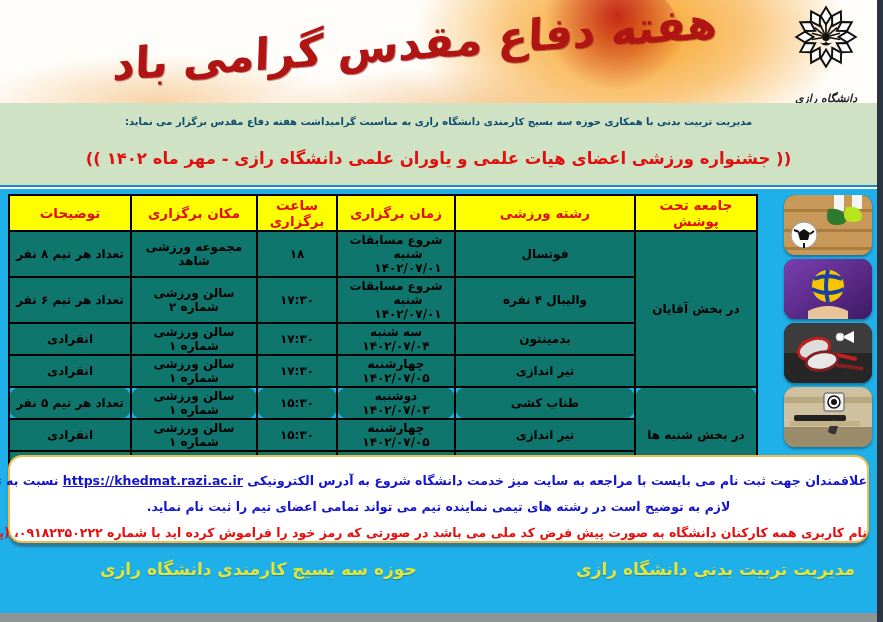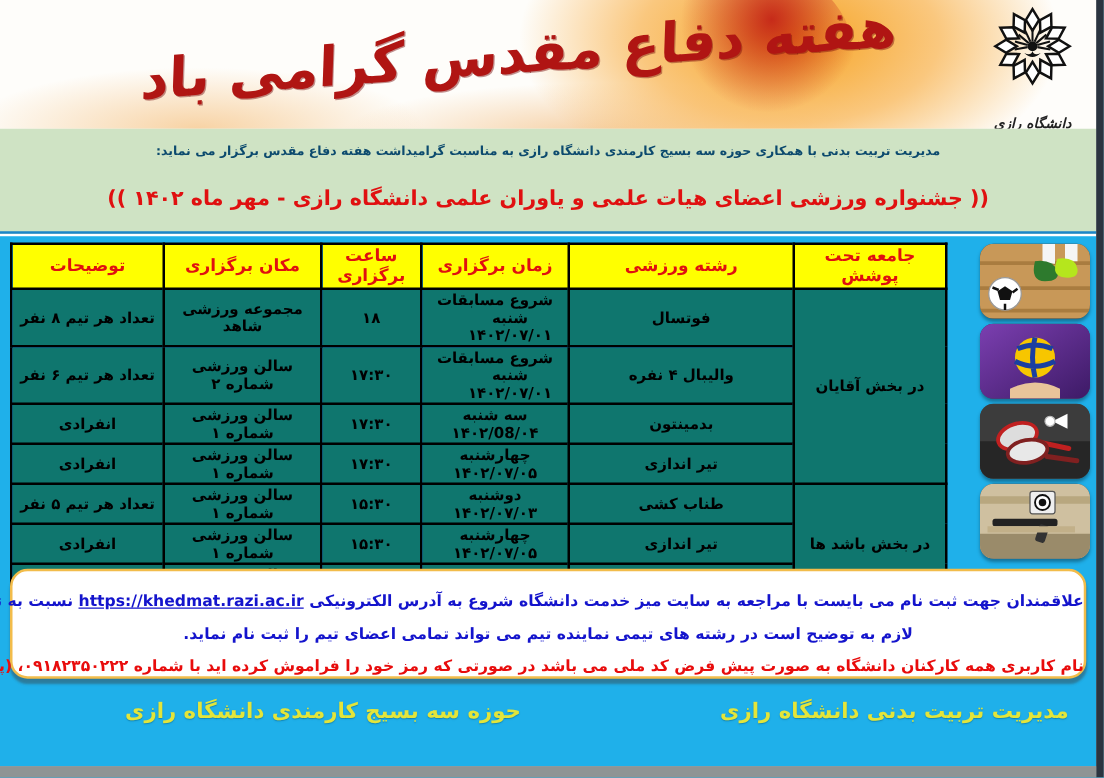--- a/index.html
+++ b/index.html
@@ -40,21 +40,21 @@
   
   .table-wrap { position:absolute; right:119px; top:5px; }
   table.schedule { border-collapse:collapse; direction:rtl; table-layout:fixed; width:748px; }
   table.schedule th, table.schedule td { border:2px solid #000; text-align:center; vertical-align:middle;
       padding:1px 2px; overflow:hidden; }
   table.schedule th { background:#ffff00; color:#e01010; font-size:13.5px; font-weight:bold; height:34px;margin-left:20px; }
   table.schedule td { background:#0f766e; color:#000; font-weight:bold; font-size:12px; }
   td.sport-cell { font-size:13.5px; }
   td.group-cell { font-size:14.5px; }
   .r1 td { height:38px; } .r2 td { height:46px; } .r3 td { height:30px; }
-  .r4 td { height:27px; } .r5 td { height:27px; } .r6 td { height:25px; } .r7 td { height:25px; }
+  .r4 td { height:27px; } .r5 td { height:27px;border-radius:12px; } .r6 td { height:25px; } .r7 td { height:25px; }
   .date2 { font-size:12px;margin-left:24px; }
 
   
   .images-col { position:absolute; right:5px; top:6px; width:88px; }
   .sport-img { width:88px; height:60px; border-radius:11px; overflow:hidden; margin-bottom:4px;
       box-shadow:0 2px 3px rgba(0,0,0,.35); background:#444; }
   .sport-img svg { display:block; }
 
   
   .info-box { position:absolute; left:8px; top:266px; width:861px; height:88px; background:#fff;
@@ -160,34 +160,34 @@
             <td>
               <div>شروع مسابقات</div>
               <div class="date2">شنبه ۱۴۰۲/۰۷/۰۱</div>
             </td>
             <td>۱۷:۳۰</td>
             <td>سالن ورزشی شماره ۲</td>
             <td>تعداد هر تیم ۶ نفر</td>
           </tr>
           <tr class="r3">
             <td class="sport-cell">بدمینتون</td>
-            <td>سه شنبه ۱۴۰۲/08/۰۴</td>
+            <td>سه شنبه ۱۴۰۲/۰۷/۰۴</td>
             <td>۱۷:۳۰</td>
             <td>سالن ورزشی شماره ۱</td>
             <td>انفرادی</td>
           </tr>
           <tr class="r4">
             <td class="sport-cell">تیر اندازی</td>
             <td>چهارشنبه ۱۴۰۲/۰۷/۰۵</td>
             <td>۱۷:۳۰</td>
             <td>سالن ورزشی شماره ۱</td>
             <td>انفرادی</td>
           </tr>
           <tr class="r5">
-            <td class="group-cell" rowspan="3">در بخش باشد ها</td>
+            <td class="group-cell" rowspan="3">در بخش شنبه ها</td>
             <td class="sport-cell">طناب کشی</td>
             <td>دوشنبه ۱۴۰۲/۰۷/۰۳</td>
             <td>۱۵:۳۰</td>
             <td>سالن ورزشی شماره ۱</td>
             <td>تعداد هر تیم ۵ نفر</td>
           </tr>
           <tr class="r6">
             <td class="sport-cell">تیر اندازی</td>
             <td>چهارشنبه ۱۴۰۲/۰۷/۰۵</td>
             <td>۱۵:۳۰</td>

